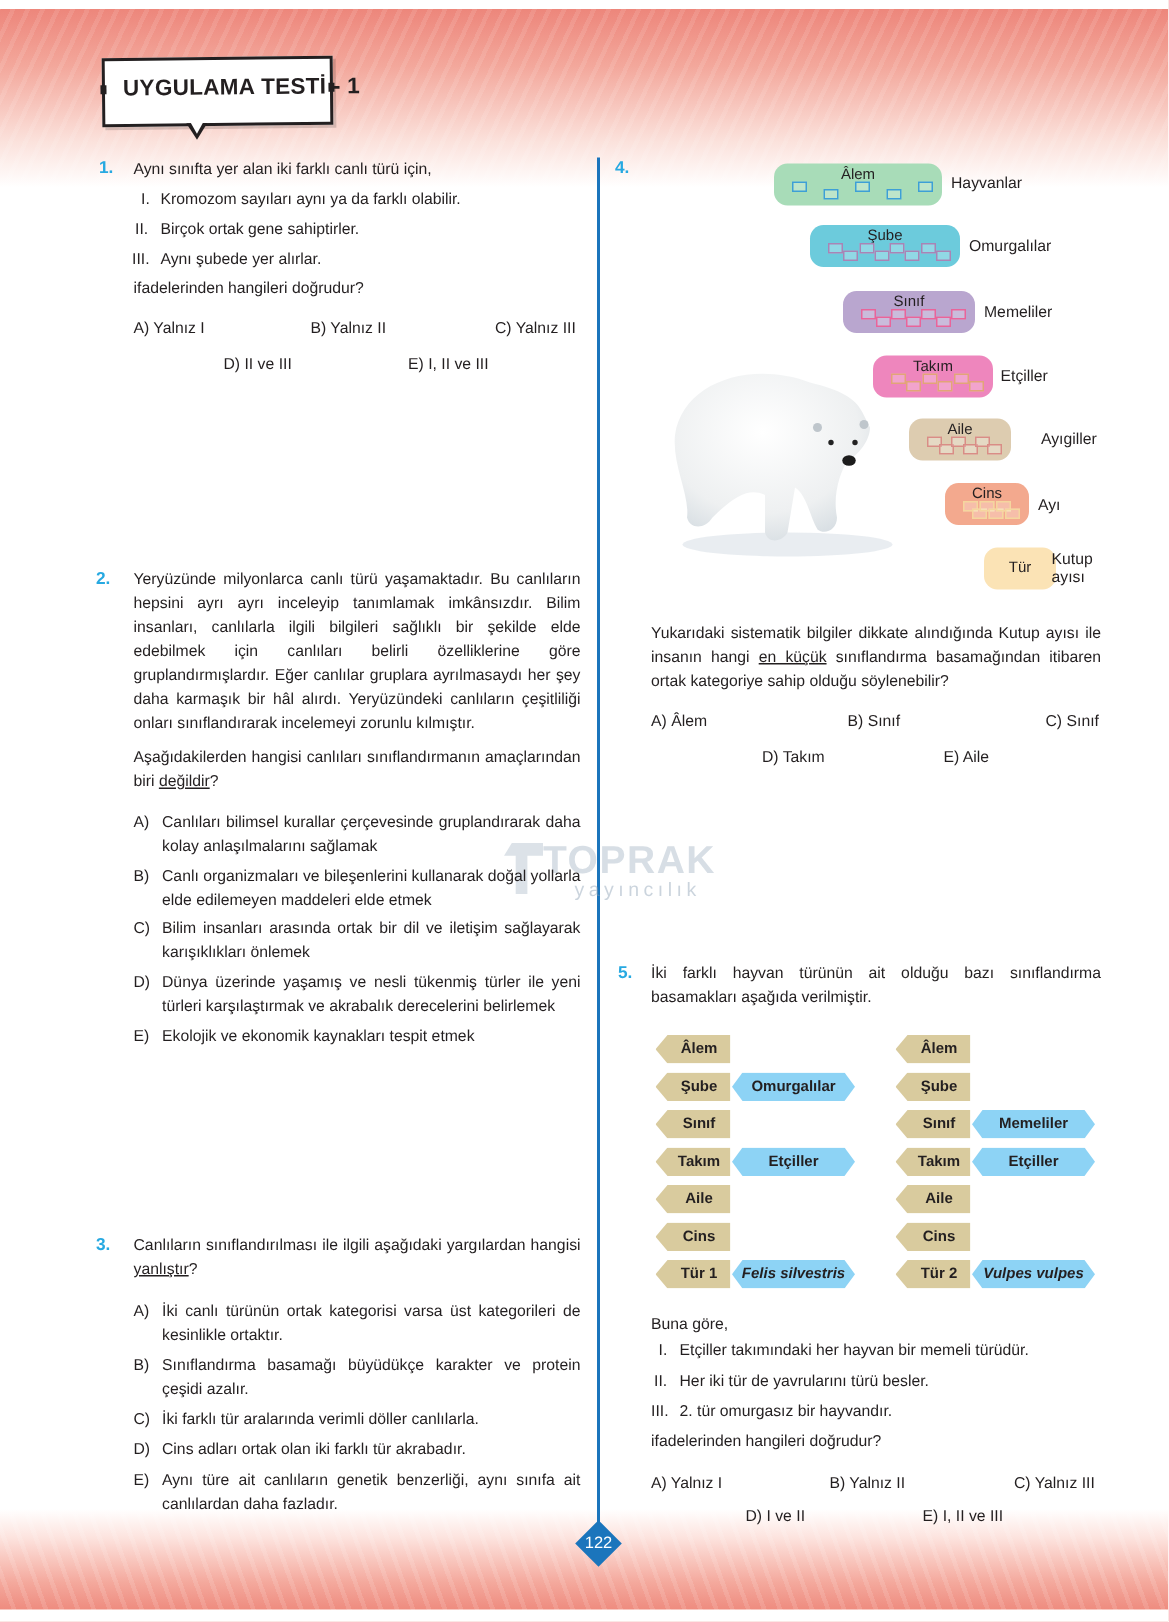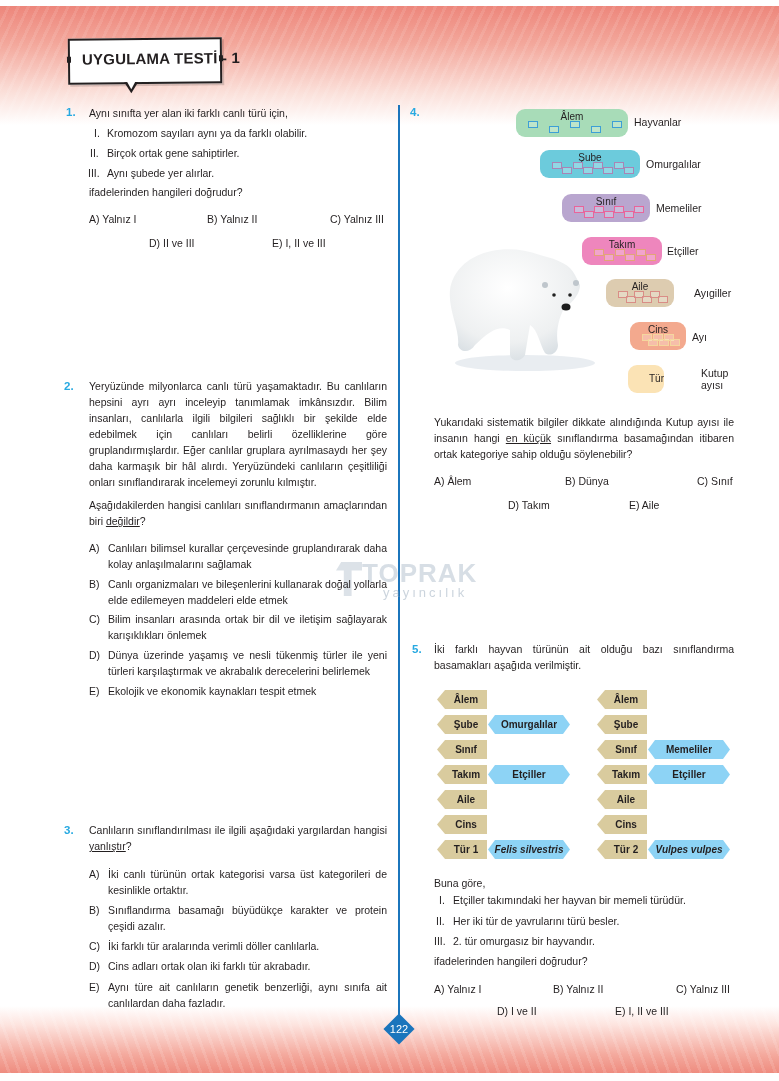--- a/index.html
+++ b/index.html
@@ -270,31 +270,31 @@
       <div class="tax" style="left: 630px; top: 322px; width: 56px; background: rgb(243, 169, 142);">
         <span class="lbl">Cins</span>
         <span class="sq" style="left: 12px; top: 12px; border-color: rgb(245, 214, 158); background: rgba(255, 255, 255, 0.25);"></span>
         <span class="sq" style="left: 17.6px; top: 17px; border-color: rgb(245, 214, 158); background: rgba(255, 255, 255, 0.25);"></span>
         <span class="sq" style="left: 23.2px; top: 12px; border-color: rgb(245, 214, 158); background: rgba(255, 255, 255, 0.25);"></span>
         <span class="sq" style="left: 28.8px; top: 17px; border-color: rgb(245, 214, 158); background: rgba(255, 255, 255, 0.25);"></span>
         <span class="sq" style="left: 34.4px; top: 12px; border-color: rgb(245, 214, 158); background: rgba(255, 255, 255, 0.25);"></span>
         <span class="sq" style="left: 40px; top: 17px; border-color: rgb(245, 214, 158); background: rgba(255, 255, 255, 0.25);"></span>
       </div>
       <span class="tax-name" style="left: 692px; top: 331px;">Ayı</span>
-      <div class="tax" style="left: 628px; top: 365px; width: 36px; background: rgb(251, 227, 181); text-align: right;">
+      <div class="tax" style="left: 656px; top: 365px; width: 48px; background: rgb(251, 227, 181);">
         <span class="lbl" style="top: 8px;">Tür</span>
       </div>
       <span class="tax-name" style="left: 701px; top: 367px; width: 32px; line-height: 12px;">Kutup ayısı</span>
     </div>
 
   <div class="q bold just" style="left:434px; top:414px; width:300px;">
     <span>Yukarıdaki sistematik bilgiler dikkate alındığında Kutup ayısı ile insanın hangi </span><span class="u">en küçük</span><span> sınıflandırma basamağından itibaren ortak kategoriye sahip olduğu söylenebilir?</span>
   </div>
   <span class="opt-row" style="left:434px; top:475px">A) Âlem</span>
-  <span class="opt-row" style="left:565px; top:475px">B) Dünya</span>
+  <span class="opt-row" style="left:565px; top:475px">B) Sınıf</span>
   <span class="opt-row" style="left:697px; top:475px">C) Sınıf</span>
   <span class="opt-row" style="left:508px; top:499px">D) Takım</span>
   <span class="opt-row" style="left:629px; top:499px">E) Aile</span>
 </div>
 
 <div>
   <span class="qnum" style="left:412px; top:643px">5.</span>
   <div class="q just" style="left:434px; top:641px; width:300px;">İki farklı hayvan türünün ait olduğu bazı sınıflandırma basamakları aşağıda verilmiştir.</div>
 
   <div id="tags-container">

